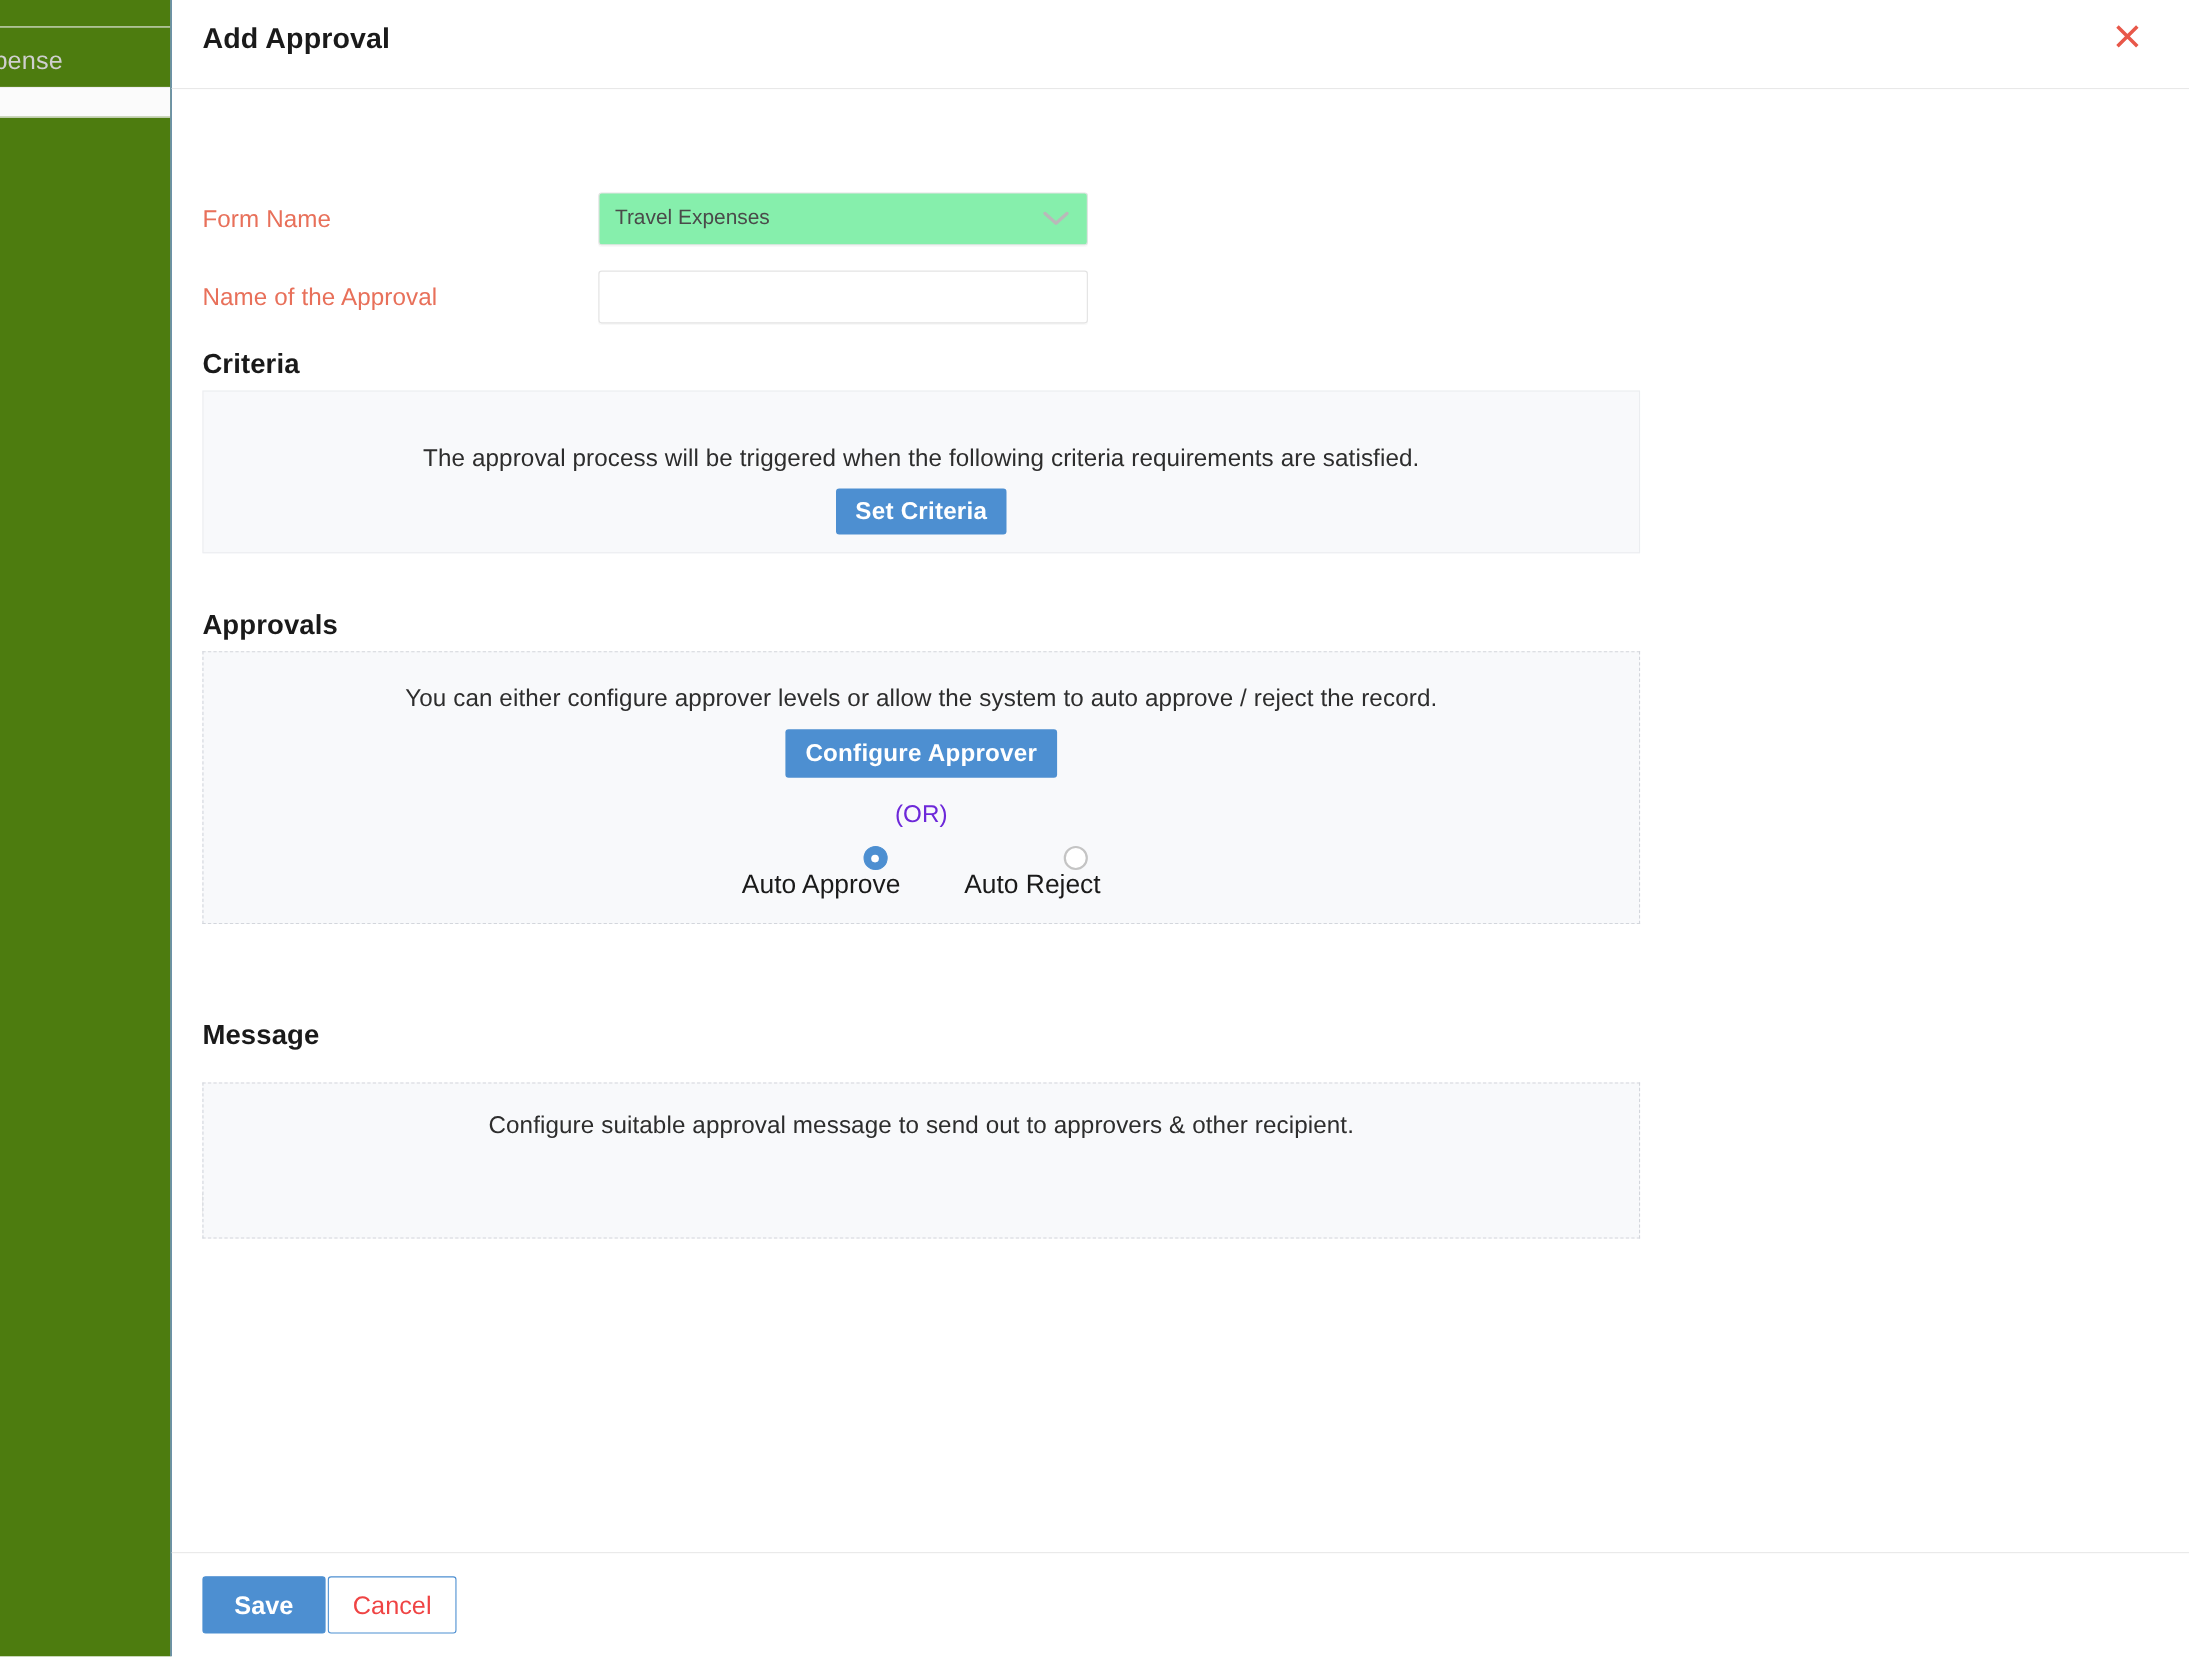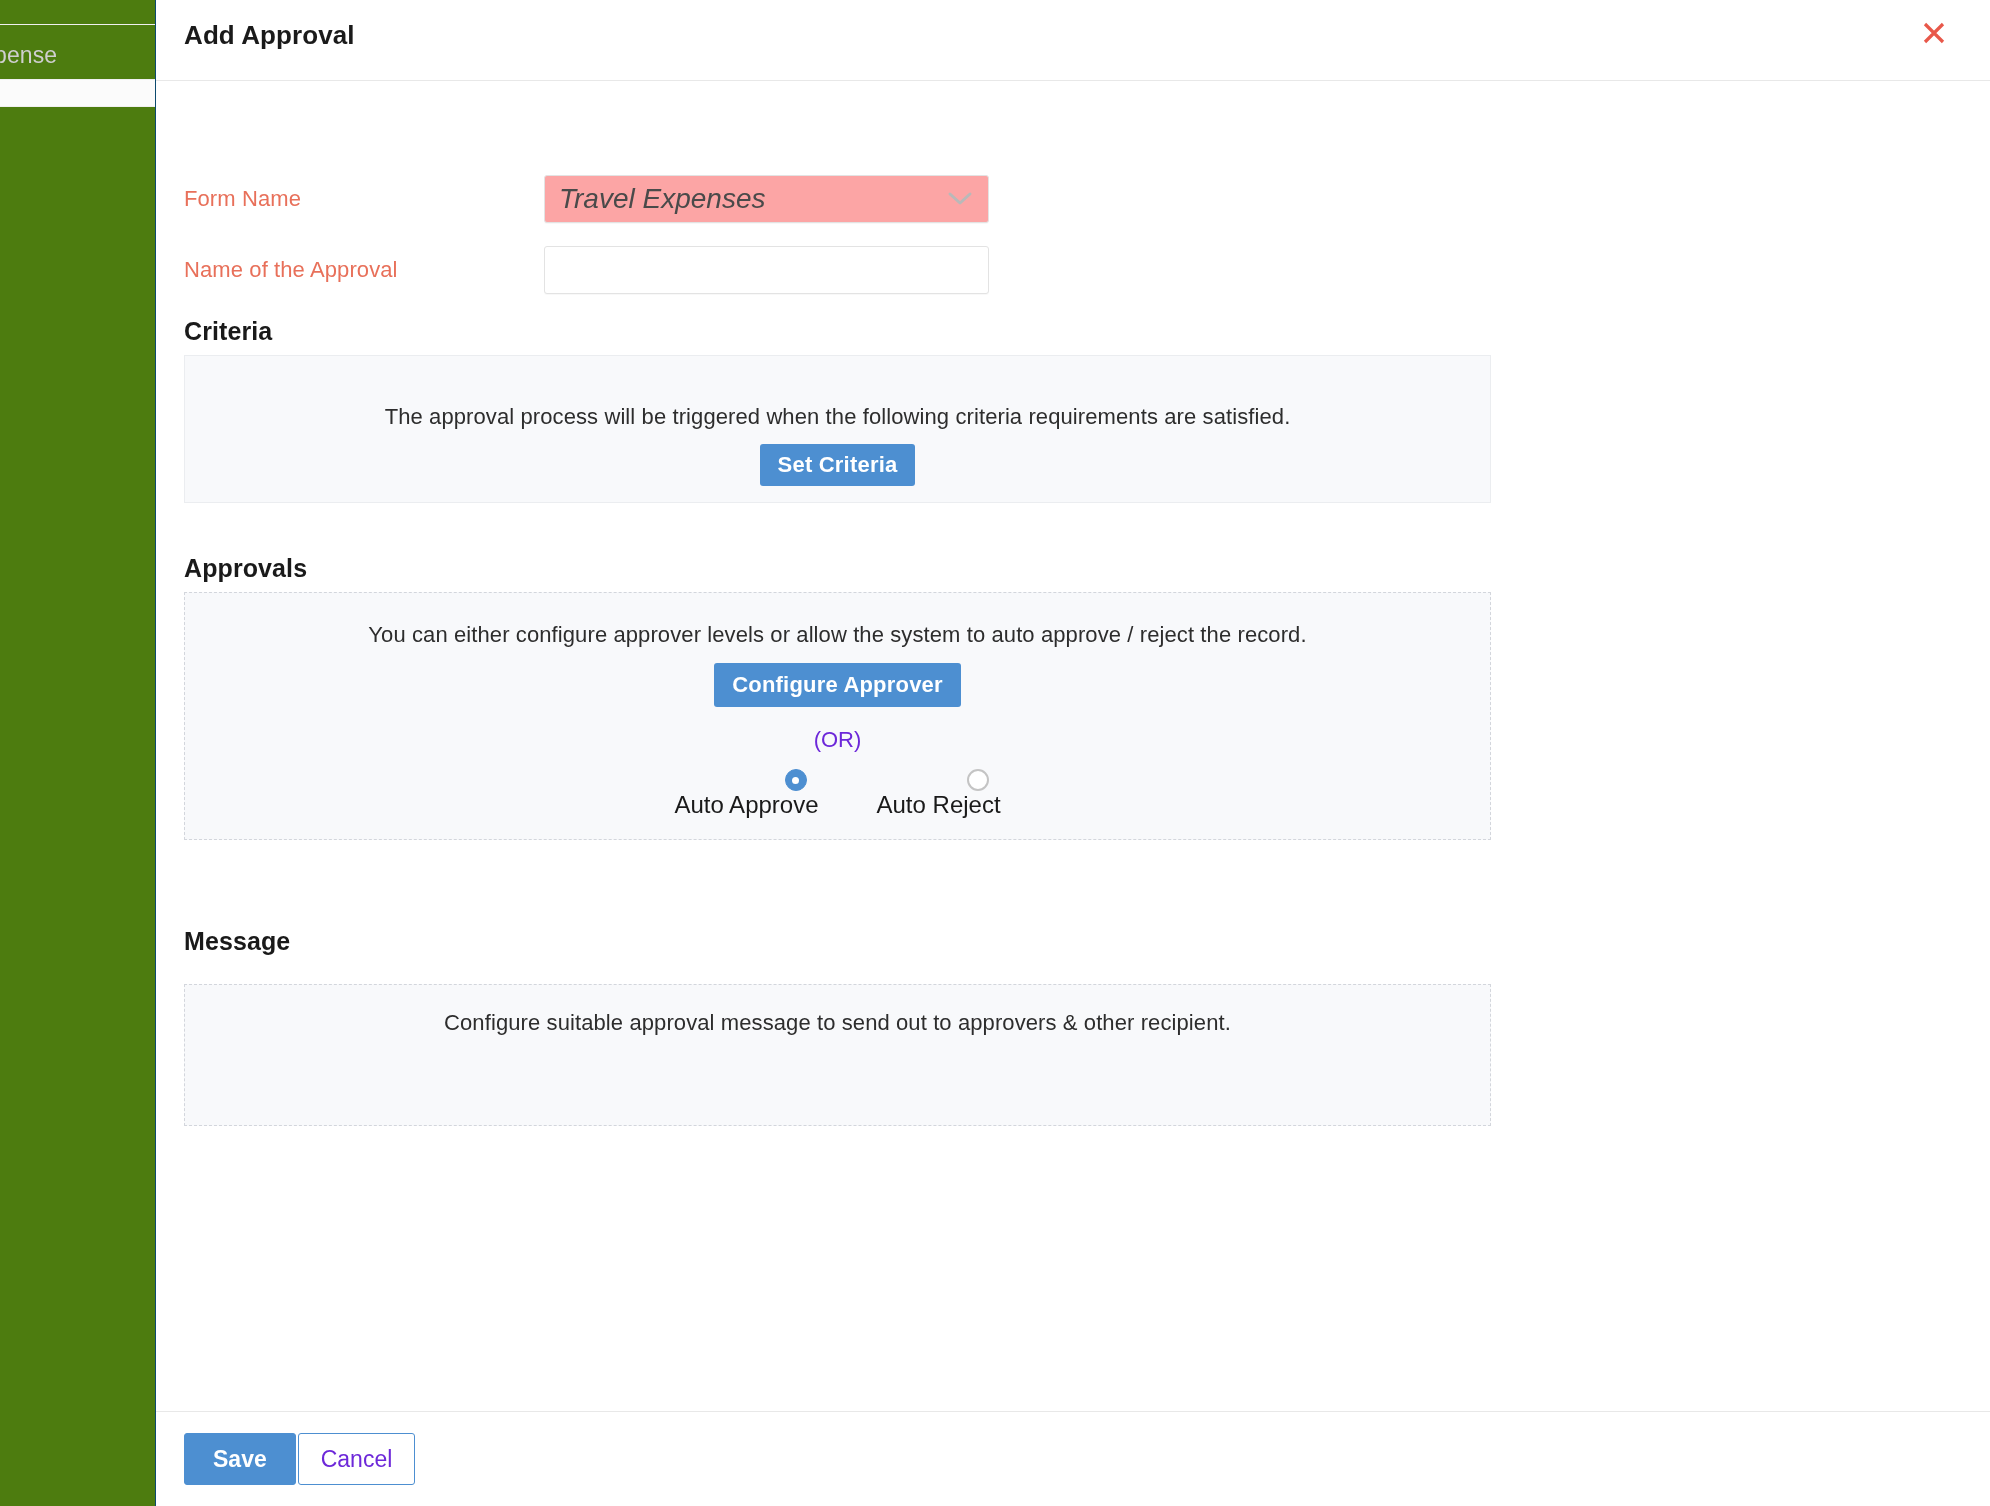--- a/index.html
+++ b/index.html
@@ -128,30 +128,29 @@
   .select-wrap {
     position: relative;
     width: 445px;
     height: 48px;
   }
   .select-box {
     width: 445px;
     height: 48px;
     border: 1px solid #e3e3e3;
     border-radius: 3px;
-    background: #fca5a5;
-    font-size: 28px;
+    background: #86efac;
+    font-size: 19px;
     color: #4a4a4a;
     padding: 0 44px 0 14px;
     display: flex;
     align-items: center;
     cursor: pointer;
     font-family: "Liberation Sans", sans-serif;
     box-shadow: 0 1px 1px rgba(0,0,0,.03);
-    font-style: italic;
   }
   .chev {
     position: absolute;
     right: 16px;
     top: 16px;
     pointer-events: none;
   }
 
   .text-input {
     width: 445px;
@@ -319,21 +318,21 @@
     border-radius: 3px;
     font-family: "Liberation Sans", sans-serif;
     font-size: 23px;
     font-weight: bold;
     height: 52px;
     padding: 0 28px;
     cursor: pointer;
   }
   .btn-cancel {
     background: #ffffff;
-    color: #6d28d9;
+    color: #ef4444;
     border: 1px solid #4d8fd1;
     border-radius: 3px;
     font-family: "Liberation Sans", sans-serif;
     font-size: 23px;
     height: 52px;
     padding: 0 22px;
     cursor: pointer;
   }
 </style>
 </head>

